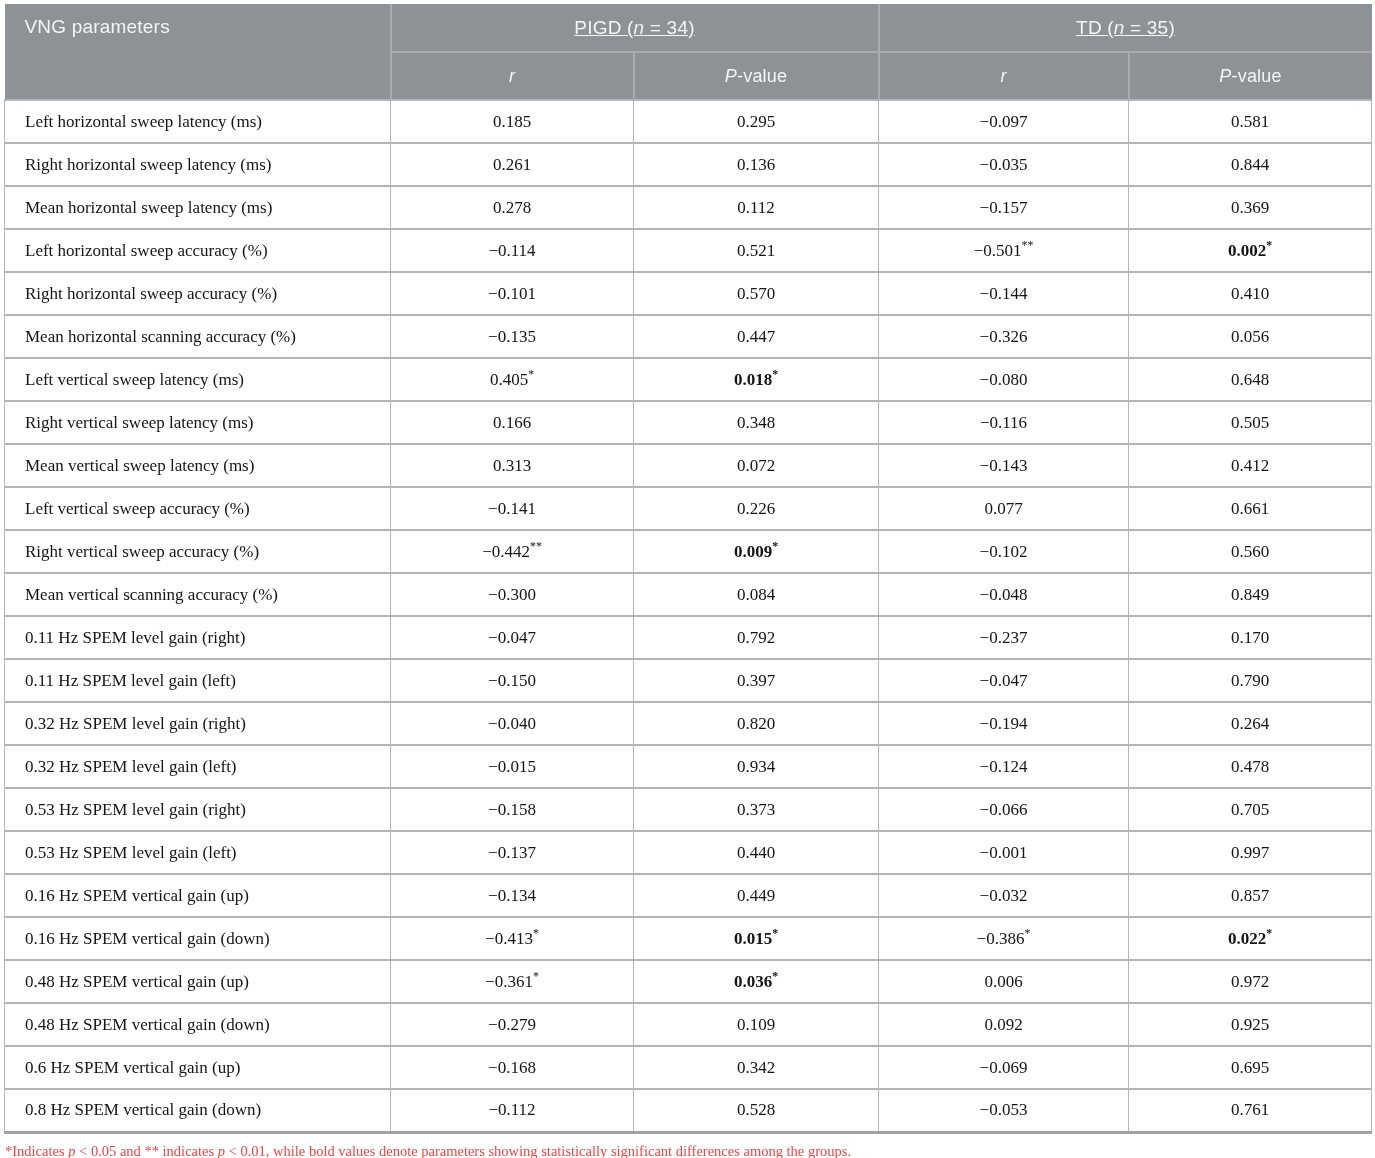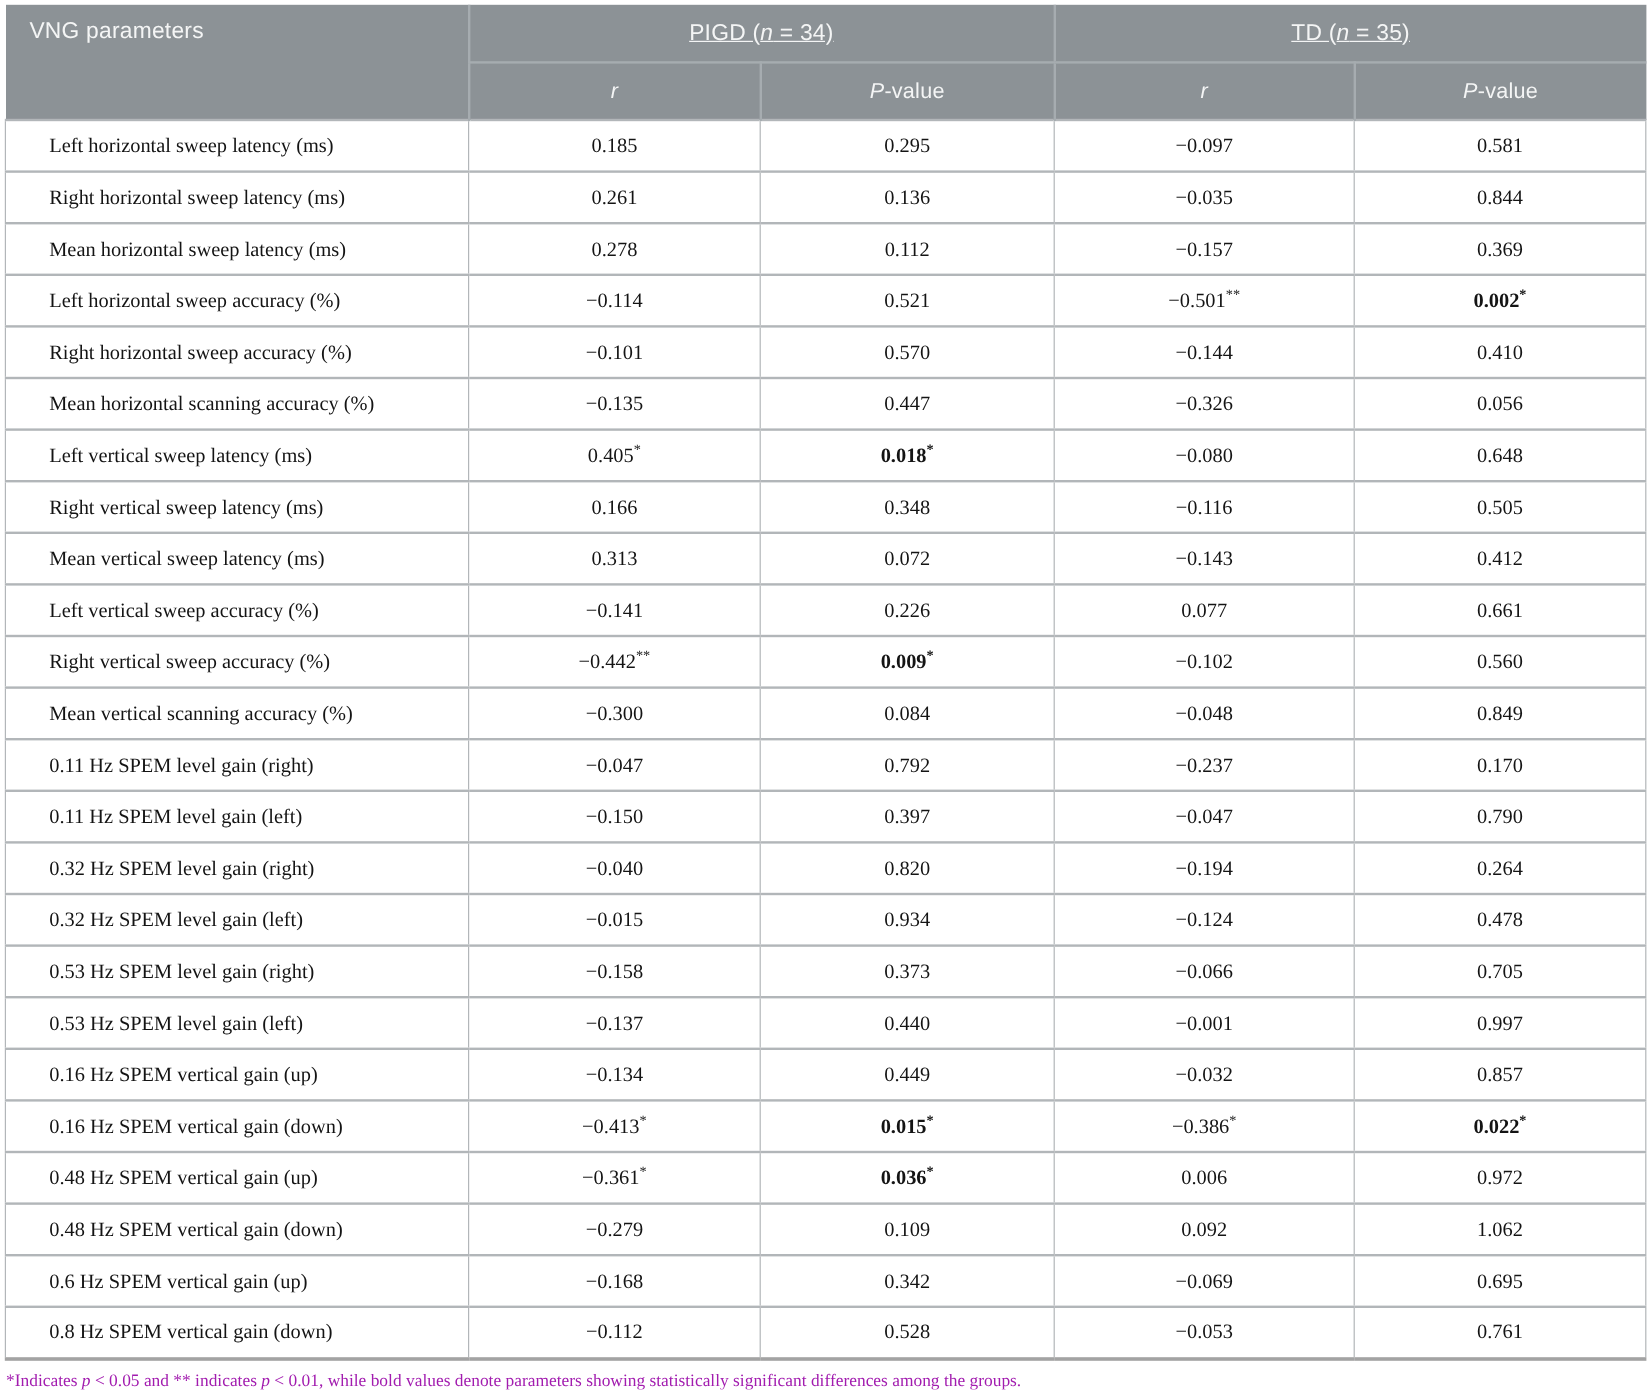--- a/index.html
+++ b/index.html
@@ -67,38 +67,38 @@
     box-sizing: border-box;
     font-size: 17px;
     color: #141414;
     border-top: 2px solid #B2B6B9;
     border-left: 1px solid #B2B6B9;
     border-right: 1px solid #B2B6B9;
   }
   tbody tr:last-child td { border-bottom: 3px solid #a3a3a3; }
   td.param {
     text-align: left;
-    padding-left: 36px;
+    padding-left: 20px;
   }
   td.num {
     text-align: center;
   }
   td.num.bold { font-weight: bold; }
   td sup {
     font-size: 70%;
     line-height: 0;
     vertical-align: super;
   }
 
   
   .footnote {
     margin-top: 9px;
     padding-left: 1px;
     font-size: 14.5px;
-    color: #a21caf;
+    color: #ef4444;
     font-family: "Liberation Serif", "DejaVu Serif", serif;
   }
   .footnote i { font-style: italic; }
 </style>
 </head>
 <body>
 
 <div class="page">
   <table class="vng-table">
     <colgroup>
@@ -267,21 +267,21 @@
           <td class="num">−0.361<sup>*</sup></td>
           <td class="num bold">0.036<sup>*</sup></td>
           <td class="num">0.006</td>
           <td class="num">0.972</td>
         </tr>
         <tr>
           <td class="param">0.48 Hz SPEM vertical gain (down)</td>
           <td class="num">−0.279</td>
           <td class="num">0.109</td>
           <td class="num">0.092</td>
-          <td class="num">1.062</td>
+          <td class="num">0.925</td>
         </tr>
         <tr>
           <td class="param">0.6 Hz SPEM vertical gain (up)</td>
           <td class="num">−0.168</td>
           <td class="num">0.342</td>
           <td class="num">−0.069</td>
           <td class="num">0.695</td>
         </tr>
         <tr>
           <td class="param">0.8 Hz SPEM vertical gain (down)</td>

